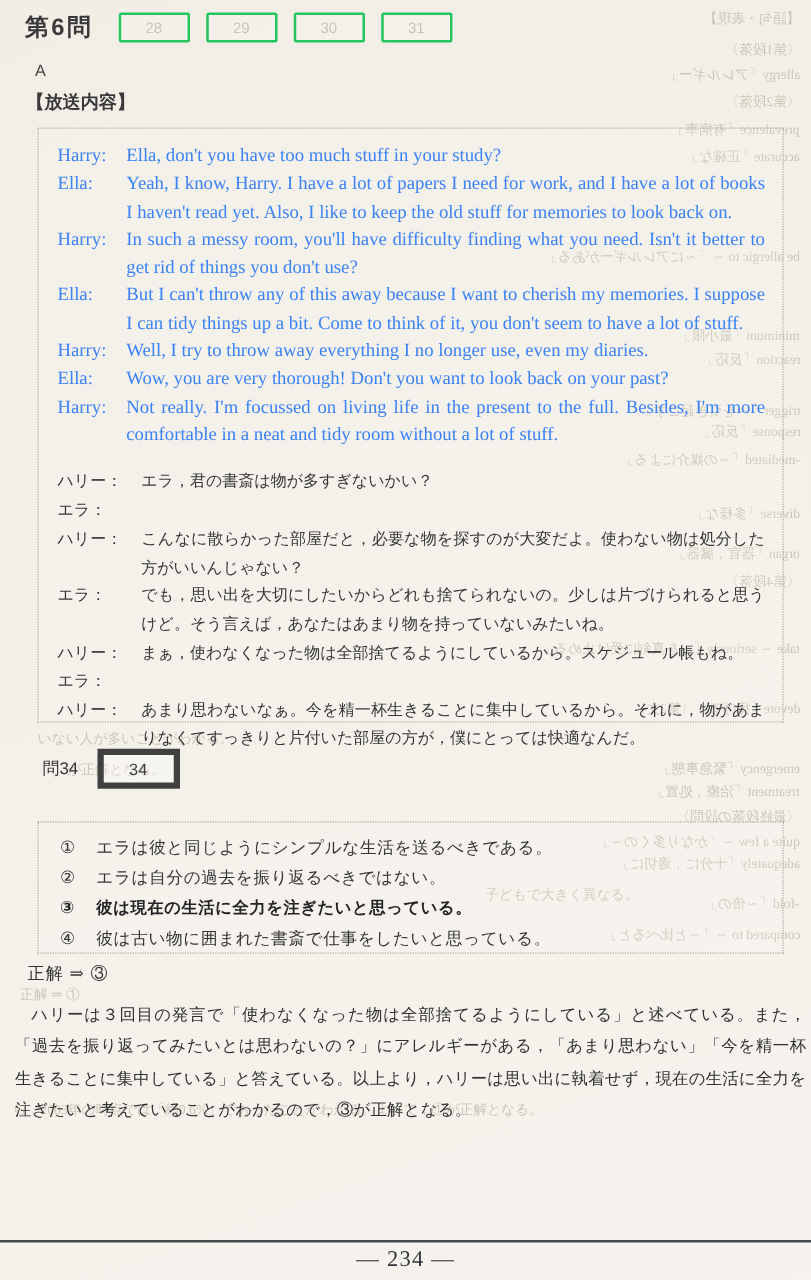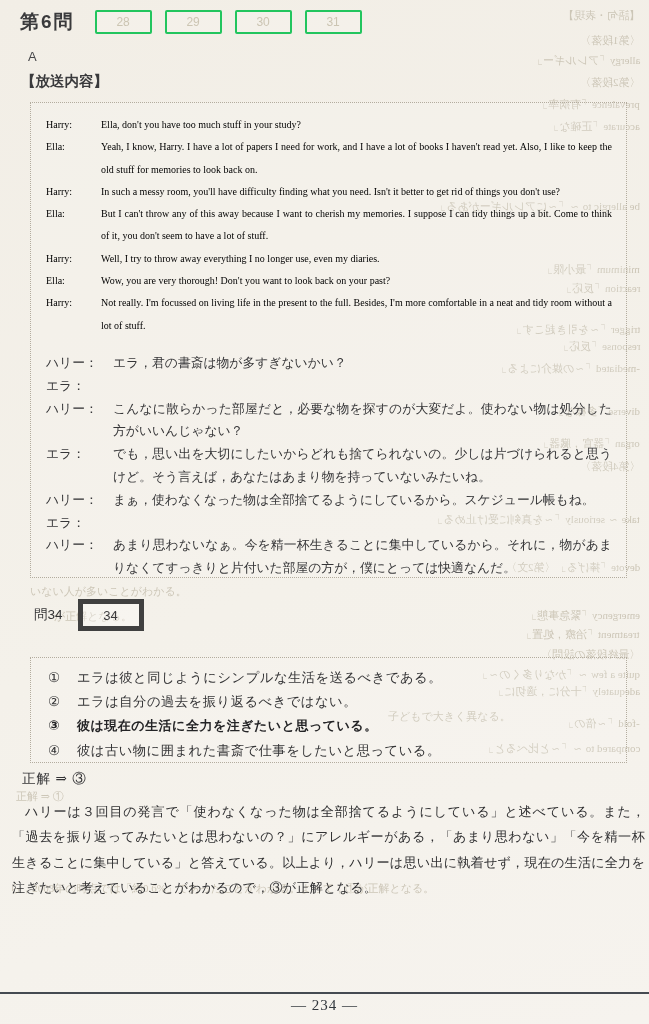--- a/index.html
+++ b/index.html
@@ -35,21 +35,21 @@
   }
   .sec-a{position:absolute;top:49px;left:28px;font-family:var(--gothic);font-size:13px;color:#47474a;}
   .script-label{position:absolute;top:72px;left:21px;font-family:var(--gothic);font-weight:bold;font-size:14.5px;color:#3a3a3c;}
   
   .dialogue-box{
     position:absolute;top:102px;left:30px;width:597px;height:476px;
     border:1px dotted var(--dotted);box-sizing:border-box;
     padding:11px 14px 0 15px;background:rgba(255,255,255,.12);
   }
   .dlg-row{display:flex;}
-  .dlg.en{font-family:var(--mincho);font-size:10px;line-height:22.3px;color:#000000;}
+  .dlg.en{font-family:var(--mincho);font-size:15px;line-height:22.3px;color:#3b82f6;}
   .dlg.en .spk{width:55px;flex:none;}
   .dlg.en .txt{flex:1;text-align:justify;}
   .dlg.ja{margin-top:15px;font-size:12.8px;line-height:22.8px;color:#363638;}
   .dlg.ja .spk{width:67px;flex:none;}
   .dlg.ja .txt{flex:1;text-align:justify;}
   
   .q-row{position:absolute;top:599px;left:20px;display:flex;align-items:center;gap:15px;}
   .q-label{font-family:var(--gothic);font-size:13.5px;color:#333335;margin-left:14px;}
   .q-idbox{
     width:56px;height:22px;border:5px solid #404040;background:rgba(255,255,255,.3);
@@ -69,21 +69,21 @@
   .choice.correct{font-weight:bold;color:#242426;font-family:var(--gothic);font-size:13px;}
   
   .answer-line{position:absolute;top:770px;left:22px;font-size:13.6px;color:#333335;letter-spacing:1px;}
   .explanation{
     position:absolute;top:799px;left:12px;width:633px;
     font-size:13.1px;line-height:25.4px;text-align:justify;text-indent:1em;
     color:#303032;letter-spacing:.2px;
   }
   
   .footer-rule{position:absolute;top:992px;left:0;width:649px;height:0;border-top:2px solid #454a51;}
-  .page-num{position:absolute;top:997px;left:0;width:100%;text-align:center;font-size:15px;color:#32373d;letter-spacing:1px;}
+  .page-num{position:absolute;top:997px;left:0;width:100%;text-align:center;font-size:18px;color:#32373d;letter-spacing:1px;}
 </style>
 </head>
 <body>
 
 <div class="layer ghost-layer">
 
 <span class="ghost mir" style="top: 8px;">【語句・表現】</span>
     <span class="ghost mir" style="top: 33px;">〈第1段落〉</span>
     <span class="ghost mir" style="top: 53px;">allergy「アレルギー」</span>
     <span class="ghost mir" style="top: 75px;">〈第2段落〉</span>

